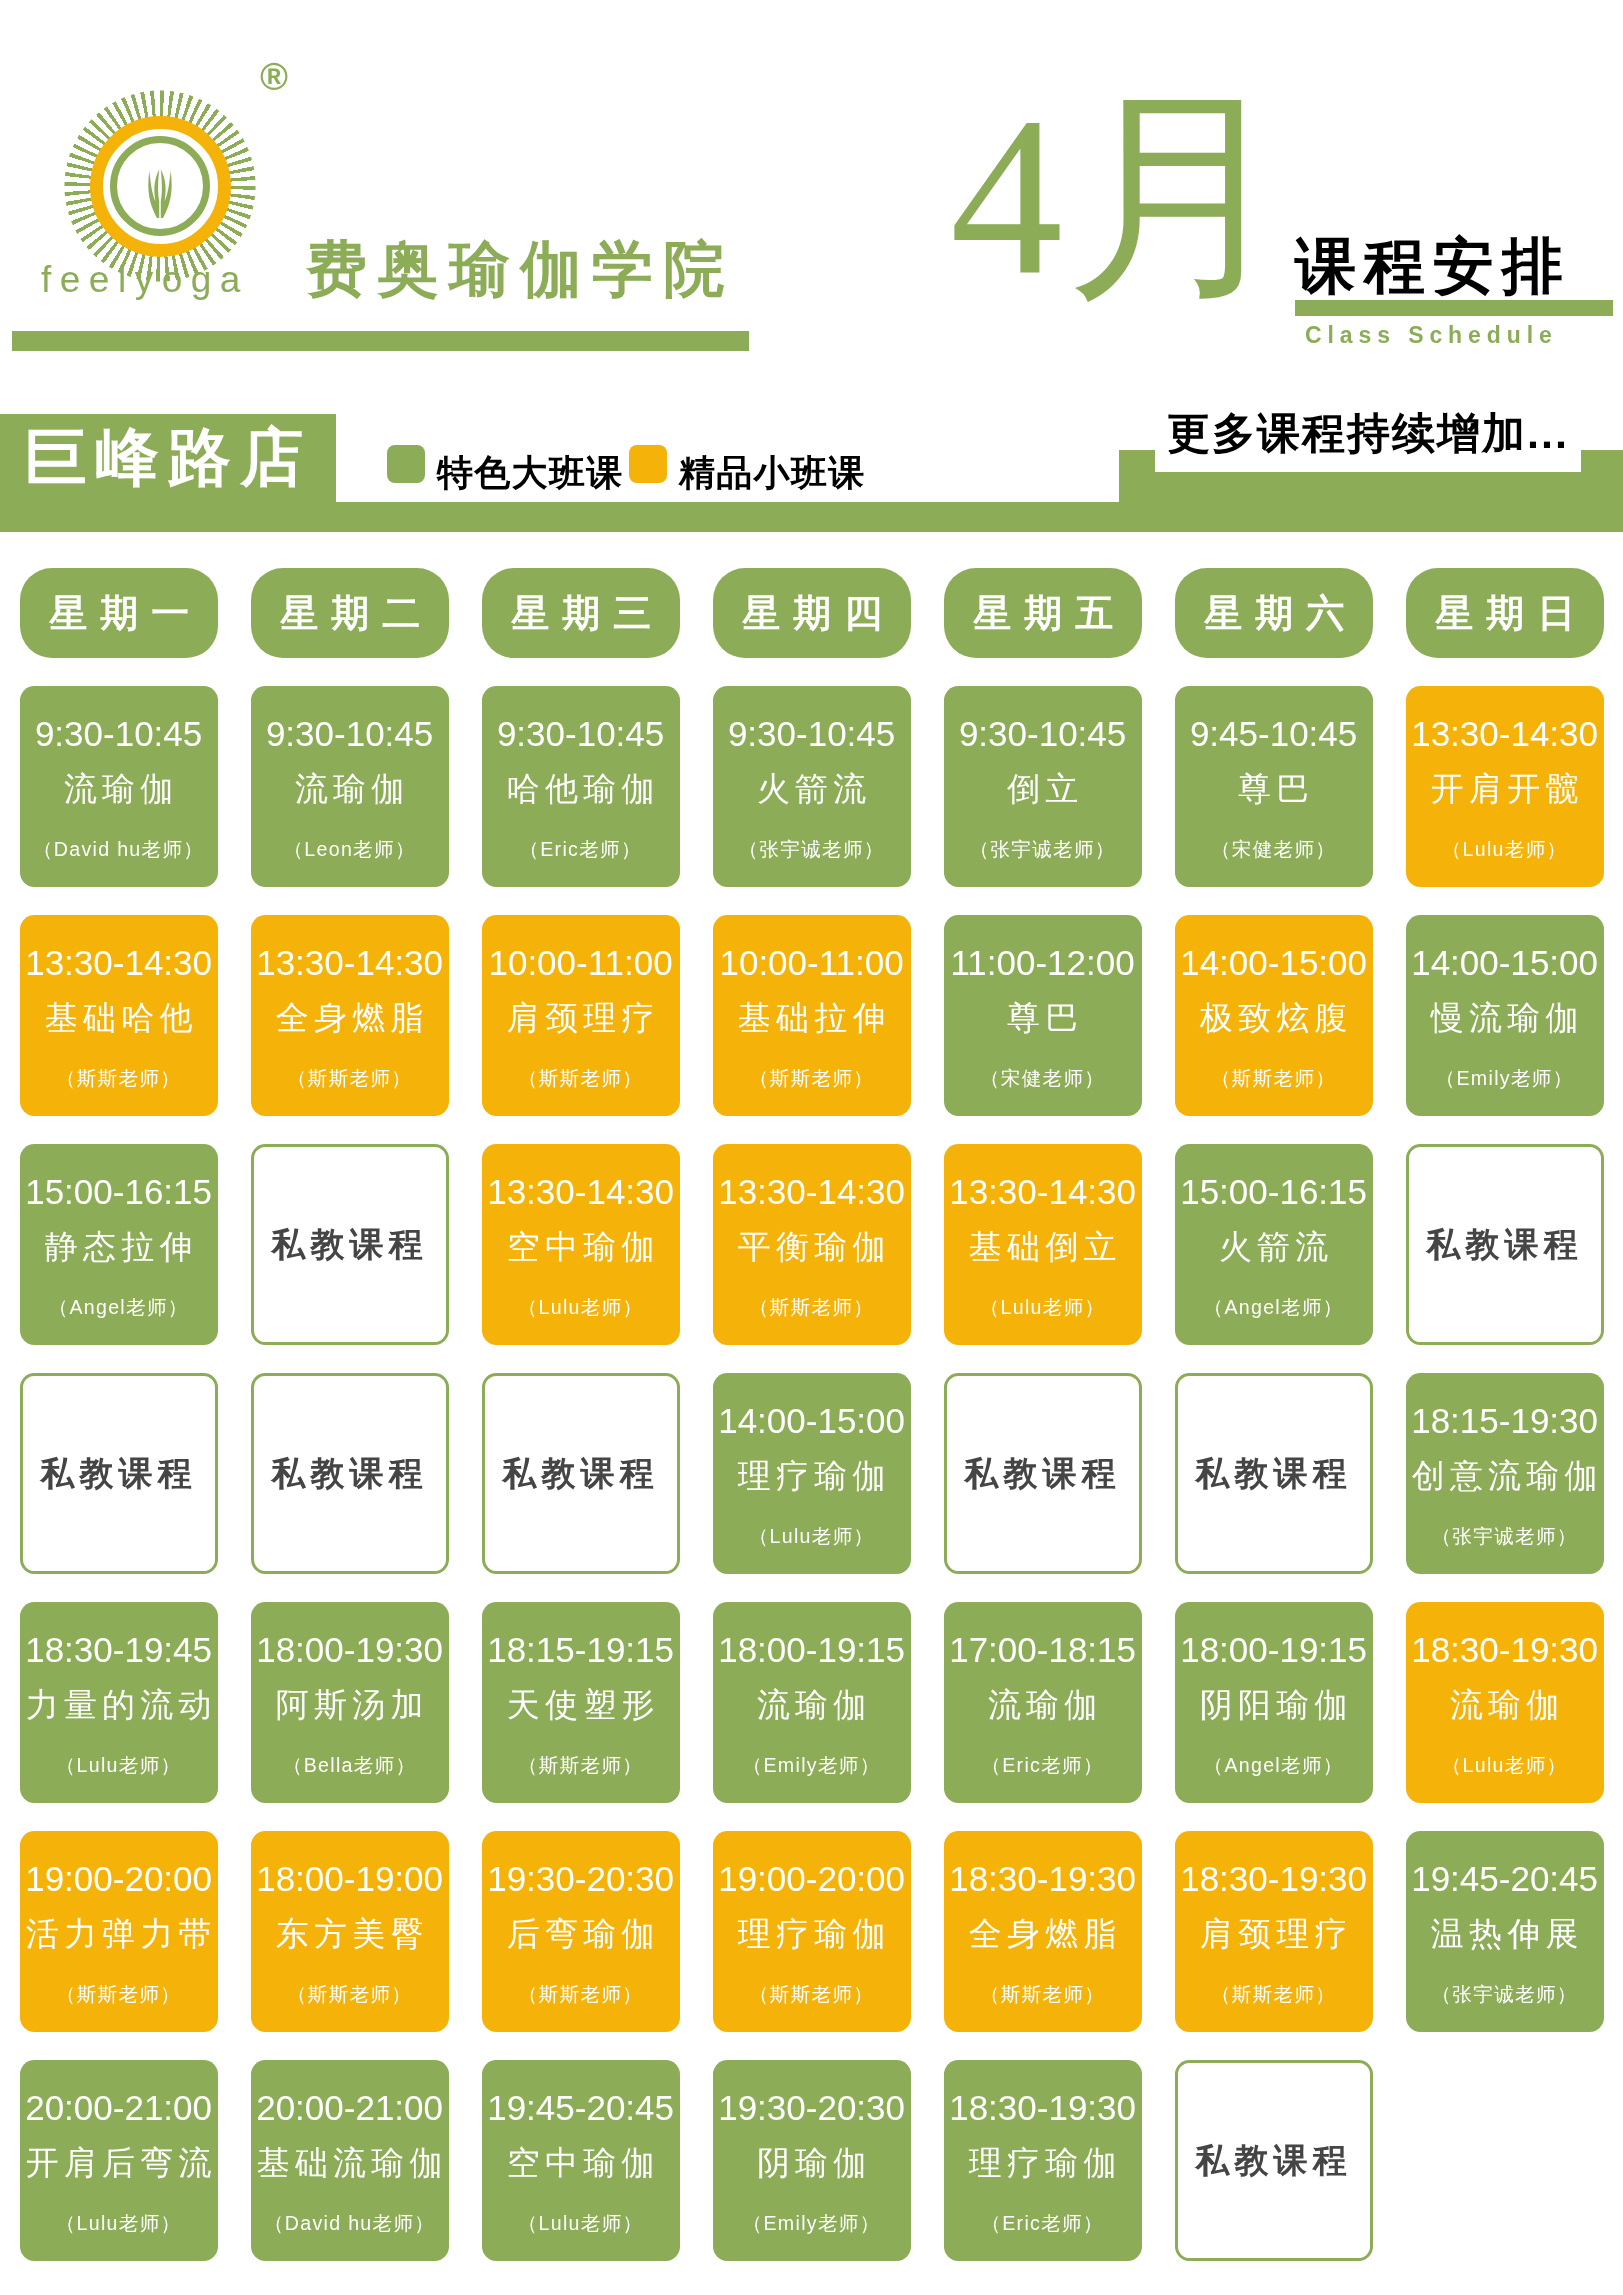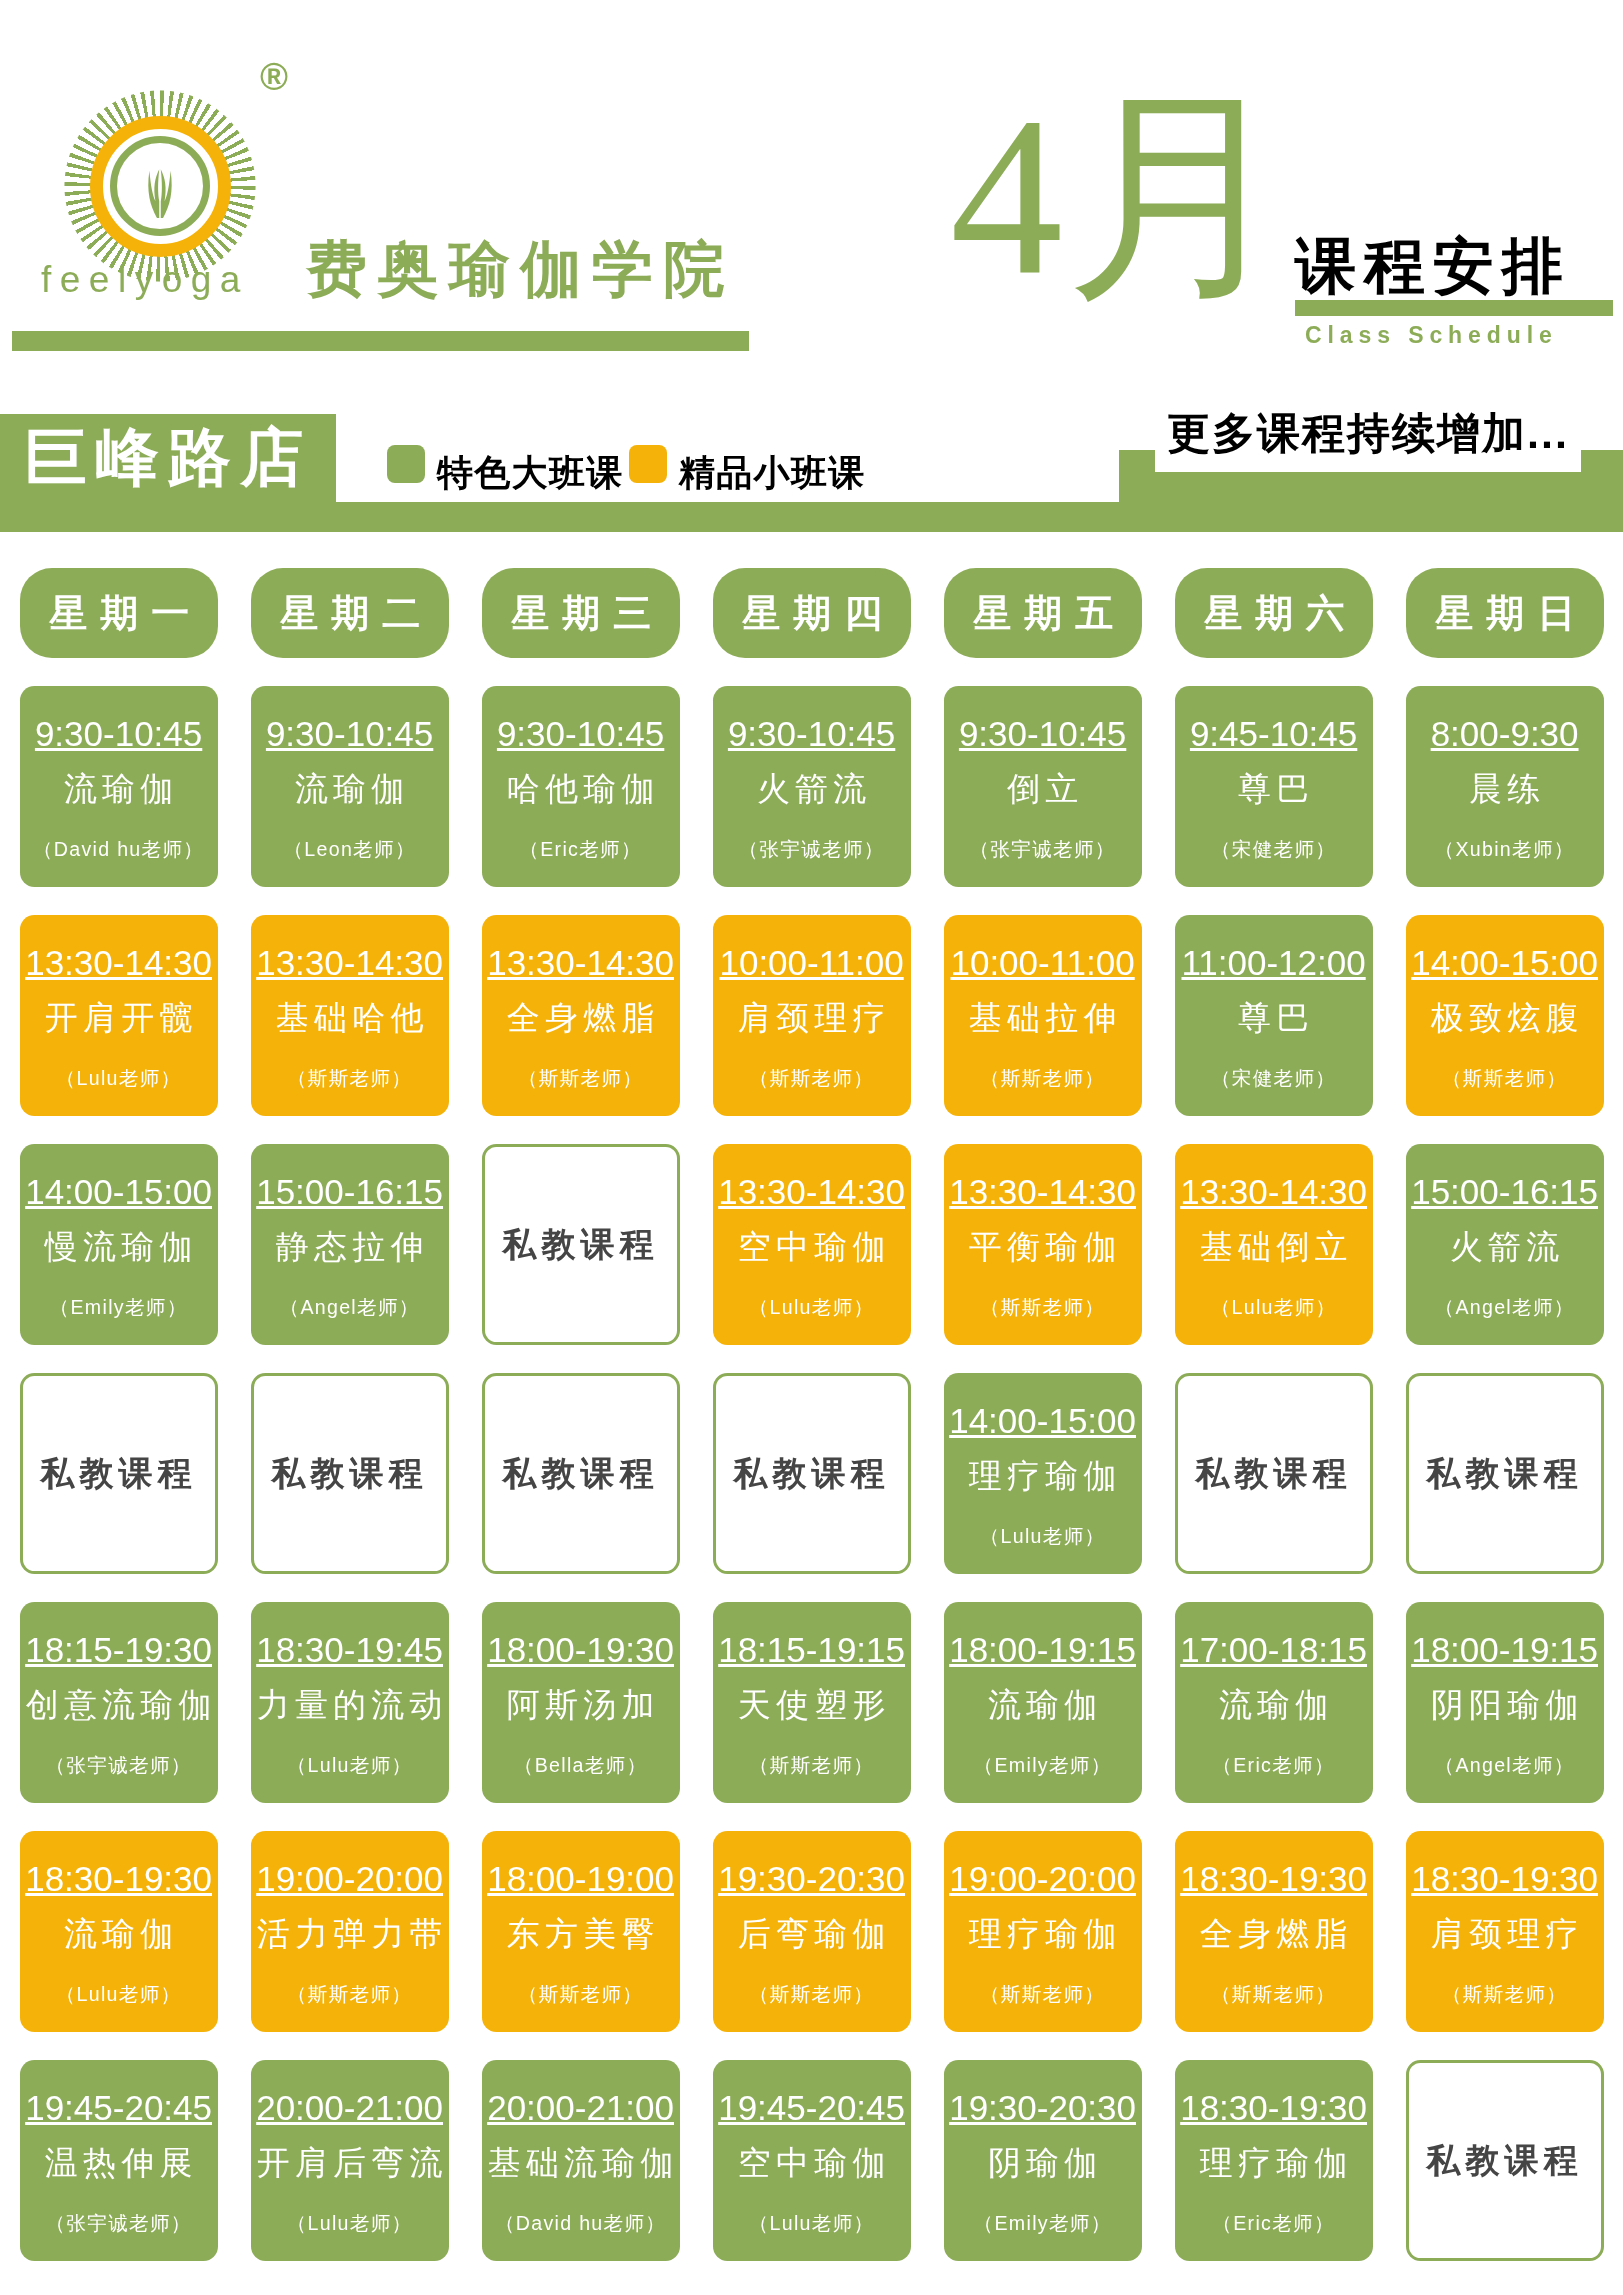--- a/index.html
+++ b/index.html
@@ -62,21 +62,21 @@
     grid-template-rows:90px repeat(7,201px);
     gap:28px 33px;}
   .day-header{background:var(--green);border-radius:32px;color:#fff;
     display:flex;align-items:center;justify-content:center;
     font-size:38px;font-weight:600;letter-spacing:13px;padding-left:14.4px;white-space:nowrap;}
   .card{border-radius:14.4px;display:flex;flex-direction:column;align-items:center;
     color:#fff;padding-top:29px;overflow:hidden;}
   .card.green{background:var(--green);}
   .card.orange{background:var(--orange);}
   .card.private{background:#fff;border:3.3px solid var(--green);justify-content:center;padding-top:0;}
-  .class-time{font-size:35px;line-height:1.1;letter-spacing:0;white-space:nowrap;text-decoration:underline;}
+  .class-time{font-size:35px;line-height:1.1;letter-spacing:0;white-space:nowrap;}
   .class-name{font-size:33px;margin-top:13px;letter-spacing:5.2px;padding-left:5.2px;white-space:nowrap;}
   .class-teacher{font-size:19.6px;margin-top:24px;letter-spacing:1.3px;white-space:nowrap;}
   .class-difficulty{font-size:22px;margin-top:27.5px;letter-spacing:1.3px;white-space:nowrap;}
   .private-label{color:var(--dark);font-size:34px;letter-spacing:5.2px;font-weight:600;white-space:nowrap;}
 </style>
 </head>
 <body>
 
 <div class="abs logo">
   <div class="logo-rays"></div>
@@ -144,26 +144,20 @@
       <div class="class-name">倒立</div>
       <div class="class-teacher">（张宇诚老师）</div>
       <div class="class-difficulty">难易度:★★</div>
     </div>
     <div class="card green">
       <div class="class-time">9:45-10:45</div>
       <div class="class-name">尊巴</div>
       <div class="class-teacher">（宋健老师）</div>
       <div class="class-difficulty">难易度:★</div>
     </div>
-    <div class="card green">
-      <div class="class-time">8:00-9:30</div>
-      <div class="class-name">晨练</div>
-      <div class="class-teacher">（Xubin老师）</div>
-      <div class="class-difficulty">难易度:★★★</div>
-    </div>
     <div class="card orange">
       <div class="class-time">13:30-14:30</div>
       <div class="class-name">开肩开髋</div>
       <div class="class-teacher">（Lulu老师）</div>
       <div class="class-difficulty">难易度:★★</div>
     </div>
     <div class="card orange">
       <div class="class-time">13:30-14:30</div>
       <div class="class-name">基础哈他</div>
       <div class="class-teacher">（斯斯老师）</div>

